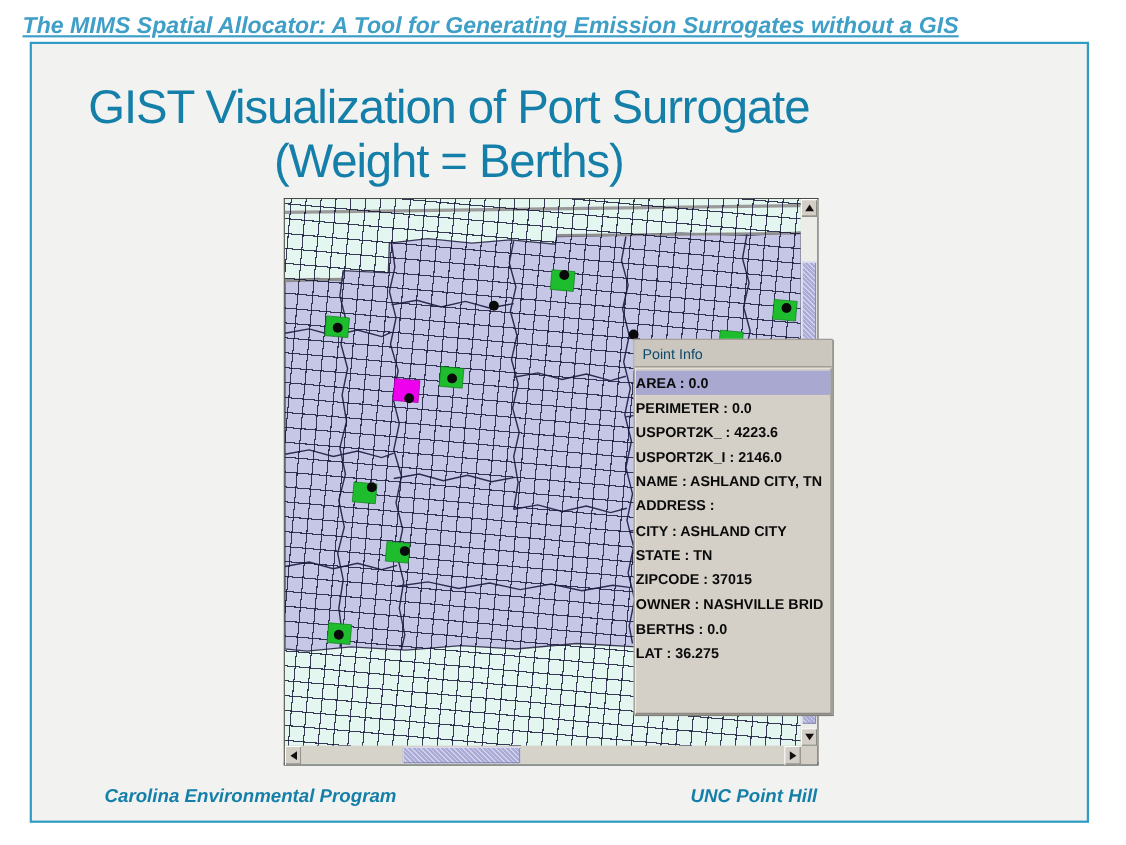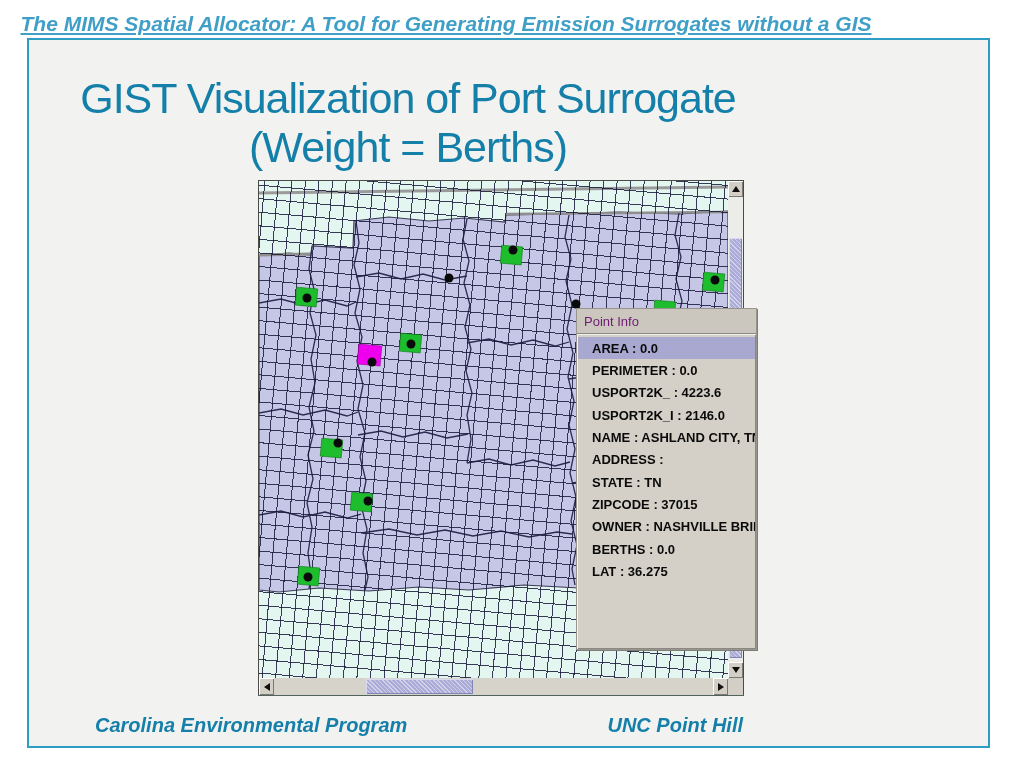--- a/index.html
+++ b/index.html
@@ -48,31 +48,31 @@
   .thumb { position:absolute; background-color:#ababd8;
     background-image:repeating-linear-gradient(45deg, rgba(255,255,255,.45) 0 1px, transparent 1px 3px);
     box-shadow: inset 1px 1px 0 #d8d8f2, inset -1px -1px 0 #8585b5; }
   .v-thumb { left:1px; top:57px; width:13px; height:420px; }
   .h-thumb { left:107px; top:1px; width:107px; height:15px; }
 
   
   .point-info { position:absolute; left:576px; top:308px; width:181px; height:342px;
     background:#d4d0c7; border:1px solid #97958e;
     box-shadow: inset 1px 1px 0 #f4f3ee, inset -1px -1px 0 #8a8880, 1px 1px 0 #7f7d76; z-index:20; }
-  .pi-title { height:25px; line-height:25px; padding-left:7px; font-size:13px; color:#701a75;
+  .pi-title { height:25px; line-height:25px; padding-left:7px; font-size:13px; color:#0c4a6e;
     background:#cbc7be; border-bottom:1px solid #8a8a84; box-shadow:0 1px 0 #f0efe9; }
   .pi-rows { position:absolute; left:1px; right:1px; top:28px; bottom:2px; display:flex; flex-direction:column; }
-  .pi-row { height:22.35px; display:flex; align-items:center; padding-left:14px;
+  .pi-row { height:22.35px; display:flex; align-items:center; 
     font-size:13px; font-weight:bold; color:#0a0a0a; white-space:nowrap; overflow:hidden; }
   .pi-row.highlight { background:#a8a8d0; }
 
   
   .footer { position:absolute; top:714px; left:27px; width:761px; display:flex;
     justify-content:space-between; padding:0 45px 0 68px;
-    font-size:20px; font-weight:bold; font-style:italic; color:#147fa8; }
+    font-size:17px; font-weight:bold; font-style:italic; color:#147fa8; }
 </style>
 </head>
 <body>
 
 <div class="page">
 
   <div class="slide-header">The MIMS Spatial Allocator: A Tool for Generating Emission Surrogates without a GIS</div>
 
   <div class="frame"></div>
 
@@ -181,20 +181,23 @@
         </div>
 
         <div class="pi-row">
           <span>NAME : ASHLAND CITY, TN</span>
         </div>
 
         <div class="pi-row">
           <span>ADDRESS :</span>
         </div>
 
+        <div class="pi-row">
+          <span>CITY : ASHLAND CITY</span>
+        </div>
 
         <div class="pi-row">
           <span>STATE : TN</span>
         </div>
 
         <div class="pi-row">
           <span>ZIPCODE : 37015</span>
         </div>
 
         <div class="pi-row">

